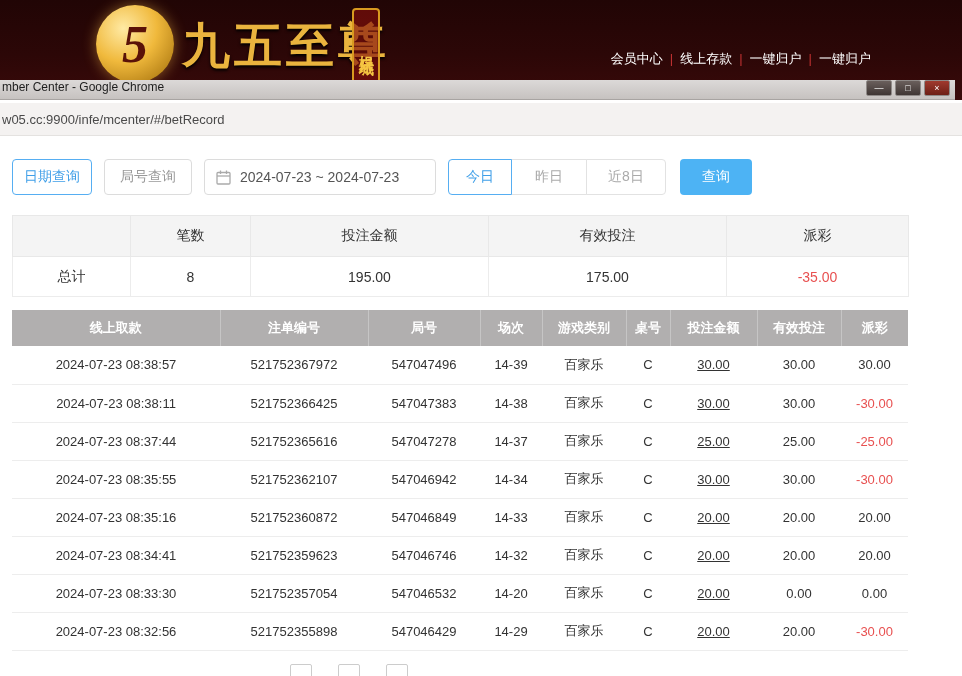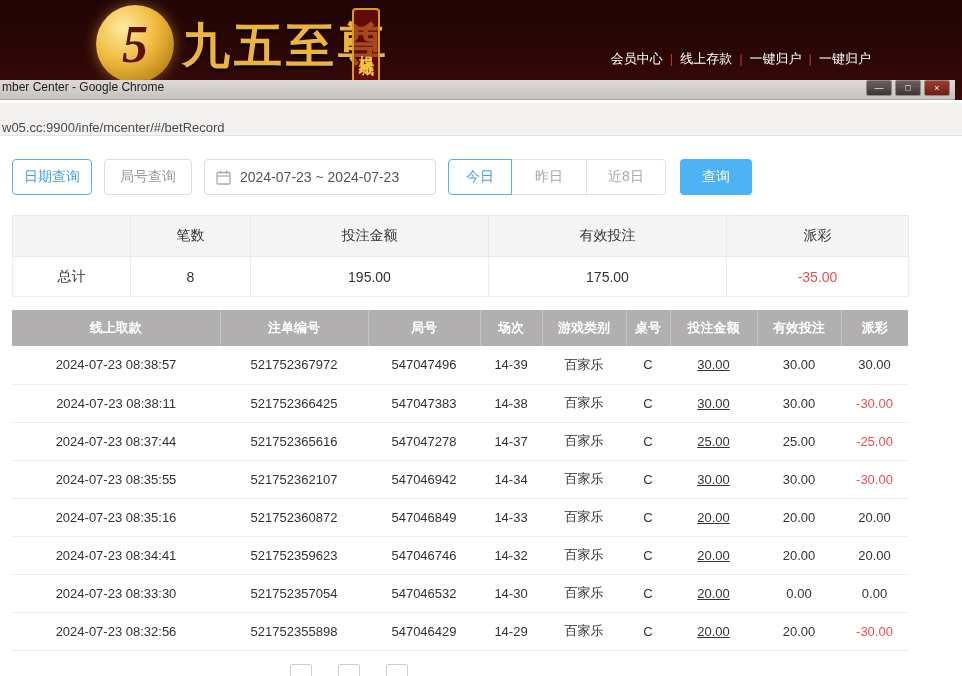--- a/index.html
+++ b/index.html
@@ -66,21 +66,21 @@
     width: 26px; height: 16px; border: 1px solid #8f8a88; border-radius: 2px;
     background: linear-gradient(180deg, #6a5f5c, #3f3634);
     color: #fff; font-size: 9px; line-height: 14px; text-align: center; cursor: pointer;
   }
   .win-btn.close { background: linear-gradient(180deg, #a03a2e, #6e1f16); }
 
   
   .chrome-urlbar {
     position: absolute; top: 103px; left: 0; width: 962px; height: 33px;
     background: #f4f2f1; border-bottom: 1px solid #e4e2e0;
-    display: flex; align-items: flex-end;
+    display: flex; align-items: center;
   }
   .url-text { font-size: 13px; color: #4a4a4a; padding-left: 2px; white-space: nowrap; }
 
   
   .content {
     position: absolute; top: 136px; left: 0; width: 962px; height: 540px;
     background: #fff;
   }
 
   .filters {
@@ -321,21 +321,21 @@
         <td>百家乐</td>
         <td>C</td>
         <td class="amt-link">20.00</td>
         <td>20.00</td>
         <td>20.00</td>
       </tr>
       <tr>
         <td>2024-07-23 08:33:30</td>
         <td>521752357054</td>
         <td>547046532</td>
-        <td>14-30</td>
+        <td>14-20</td>
         <td>百家乐</td>
         <td>C</td>
         <td class="amt-link">20.00</td>
         <td>0.00</td>
         <td>0.00</td>
       </tr>
       <tr>
         <td>2024-07-23 08:32:56</td>
         <td>521752355898</td>
         <td>547046429</td>

